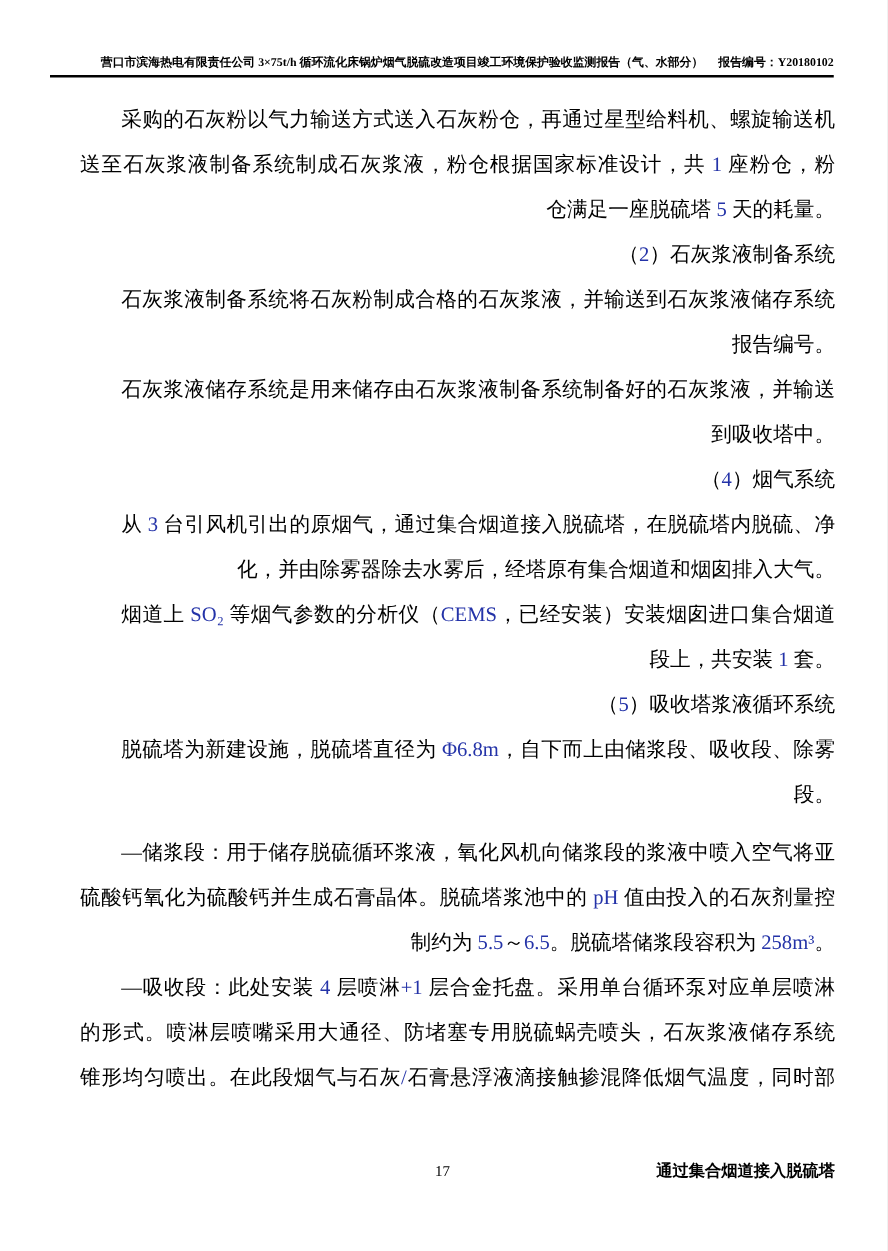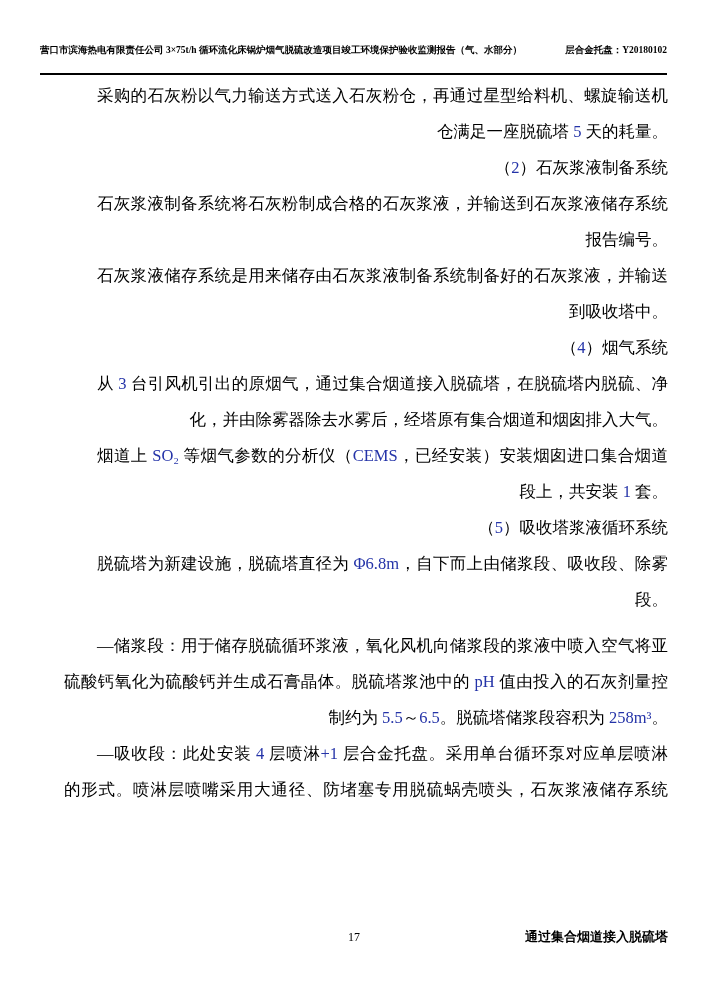--- a/index.html
+++ b/index.html
@@ -7,23 +7,23 @@
     position:relative;
     width:710px;height:1001px;
     background:#ffffff;
     overflow:hidden;
     font-family:"Liberation Serif","DejaVu Serif",serif;
     color:#000;
   }
   
   .page-header{
     position:absolute;left:40px;right:43px;top:44px;
-    display:flex;justify-content:space-between;align-items:flex-end;
+    display:flex;justify-content:flex-end;align-items:flex-end;
     border-bottom:2px solid #000;
-    padding-bottom:16px;
+    padding-bottom:3px;
     font-size:9.5px;font-weight:bold;
     white-space:nowrap;
   }
   .page-header .hdr-title{overflow:visible;}
   .page-header .hdr-no{margin-left:12px;}
   
   .doc-body{
     position:absolute;left:40px;right:42px;top:78px;
     font-size:16.5px;
     margin-left:24px;
@@ -58,44 +58,46 @@
     font-size:13px;font-weight:bold;
   }
 </style>
 </head>
 <body>
 
 <div class="page">
 
   <div class="page-header">
     <span class="hdr-title">营口市滨海热电有限责任公司 3×75t/h 循环流化床锅炉烟气脱硫改造项目竣工环境保护验收监测报告（气、水部分）</span>
-    <span class="hdr-no">层合金托盘：Y20180102</span>
+    <span class="hdr-no">报告编号：Y20180102</span>
   </div>
 
   <div class="doc-body">
     <div class="ln first">采购的石灰粉以气力输送方式送入石灰粉仓，再通过星型给料机、螺旋输送机</div>
+    <div class="ln cont">送至石灰浆液制备系统制成石灰浆液，粉仓根据国家标准设计，共 <span class="num">1</span> 座粉仓，粉</div>
     <div class="ln last">仓满足一座脱硫塔 <span class="num">5</span> 天的耗量。</div>
     <div class="ln heading">（<span class="num">2</span>）石灰浆液制备系统</div>
     <div class="ln first">石灰浆液制备系统将石灰粉制成合格的石灰浆液，并输送到石灰浆液储存系统</div>
     <div class="ln last">报告编号。</div>
     <div class="ln first">石灰浆液储存系统是用来储存由石灰浆液制备系统制备好的石灰浆液，并输送</div>
     <div class="ln last">到吸收塔中。</div>
     <div class="ln heading">（<span class="num">4</span>）烟气系统</div>
     <div class="ln first">从 <span class="num">3</span> 台引风机引出的原烟气，通过集合烟道接入脱硫塔，在脱硫塔内脱硫、净</div>
     <div class="ln last">化，并由除雾器除去水雾后，经塔原有集合烟道和烟囱排入大气。</div>
     <div class="ln first">烟道上 <span class="num">SO₂</span> 等烟气参数的分析仪（<span class="num">CEMS</span>，已经安装）安装烟囱进口集合烟道</div>
     <div class="ln last">段上，共安装 <span class="num">1</span> 套。</div>
     <div class="ln heading">（<span class="num">5</span>）吸收塔浆液循环系统</div>
     <div class="ln first">脱硫塔为新建设施，脱硫塔直径为 <span class="num">Φ6.8m</span>，自下而上由储浆段、吸收段、除雾</div>
     <div class="ln last">段。</div>
     <div class="ln first gap-before">—储浆段：用于储存脱硫循环浆液，氧化风机向储浆段的浆液中喷入空气将亚</div>
     <div class="ln cont">硫酸钙氧化为硫酸钙并生成石膏晶体。脱硫塔浆池中的 <span class="num">pH</span> 值由投入的石灰剂量控</div>
     <div class="ln last">制约为 <span class="num">5.5</span>～<span class="num">6.5</span>。脱硫塔储浆段容积为 <span class="num">258m³</span>。</div>
     <div class="ln first">—吸收段：此处安装 <span class="num">4</span> 层喷淋<span class="num">+1</span> 层合金托盘。采用单台循环泵对应单层喷淋</div>
     <div class="ln cont">的形式。喷淋层喷嘴采用大通径、防堵塞专用脱硫蜗壳喷头，石灰浆液储存系统</div>
+    <div class="ln cont">锥形均匀喷出。在此段烟气与石灰<span class="num">/</span>石膏悬浮液滴接触掺混降低烟气温度，同时部</div>
   </div>
 
   <div class="page-footer">
     <div class="page-num">17</div>
     <div class="footer-company">通过集合烟道接入脱硫塔</div>
   </div>
 
 </div>
 
 </body></html>

